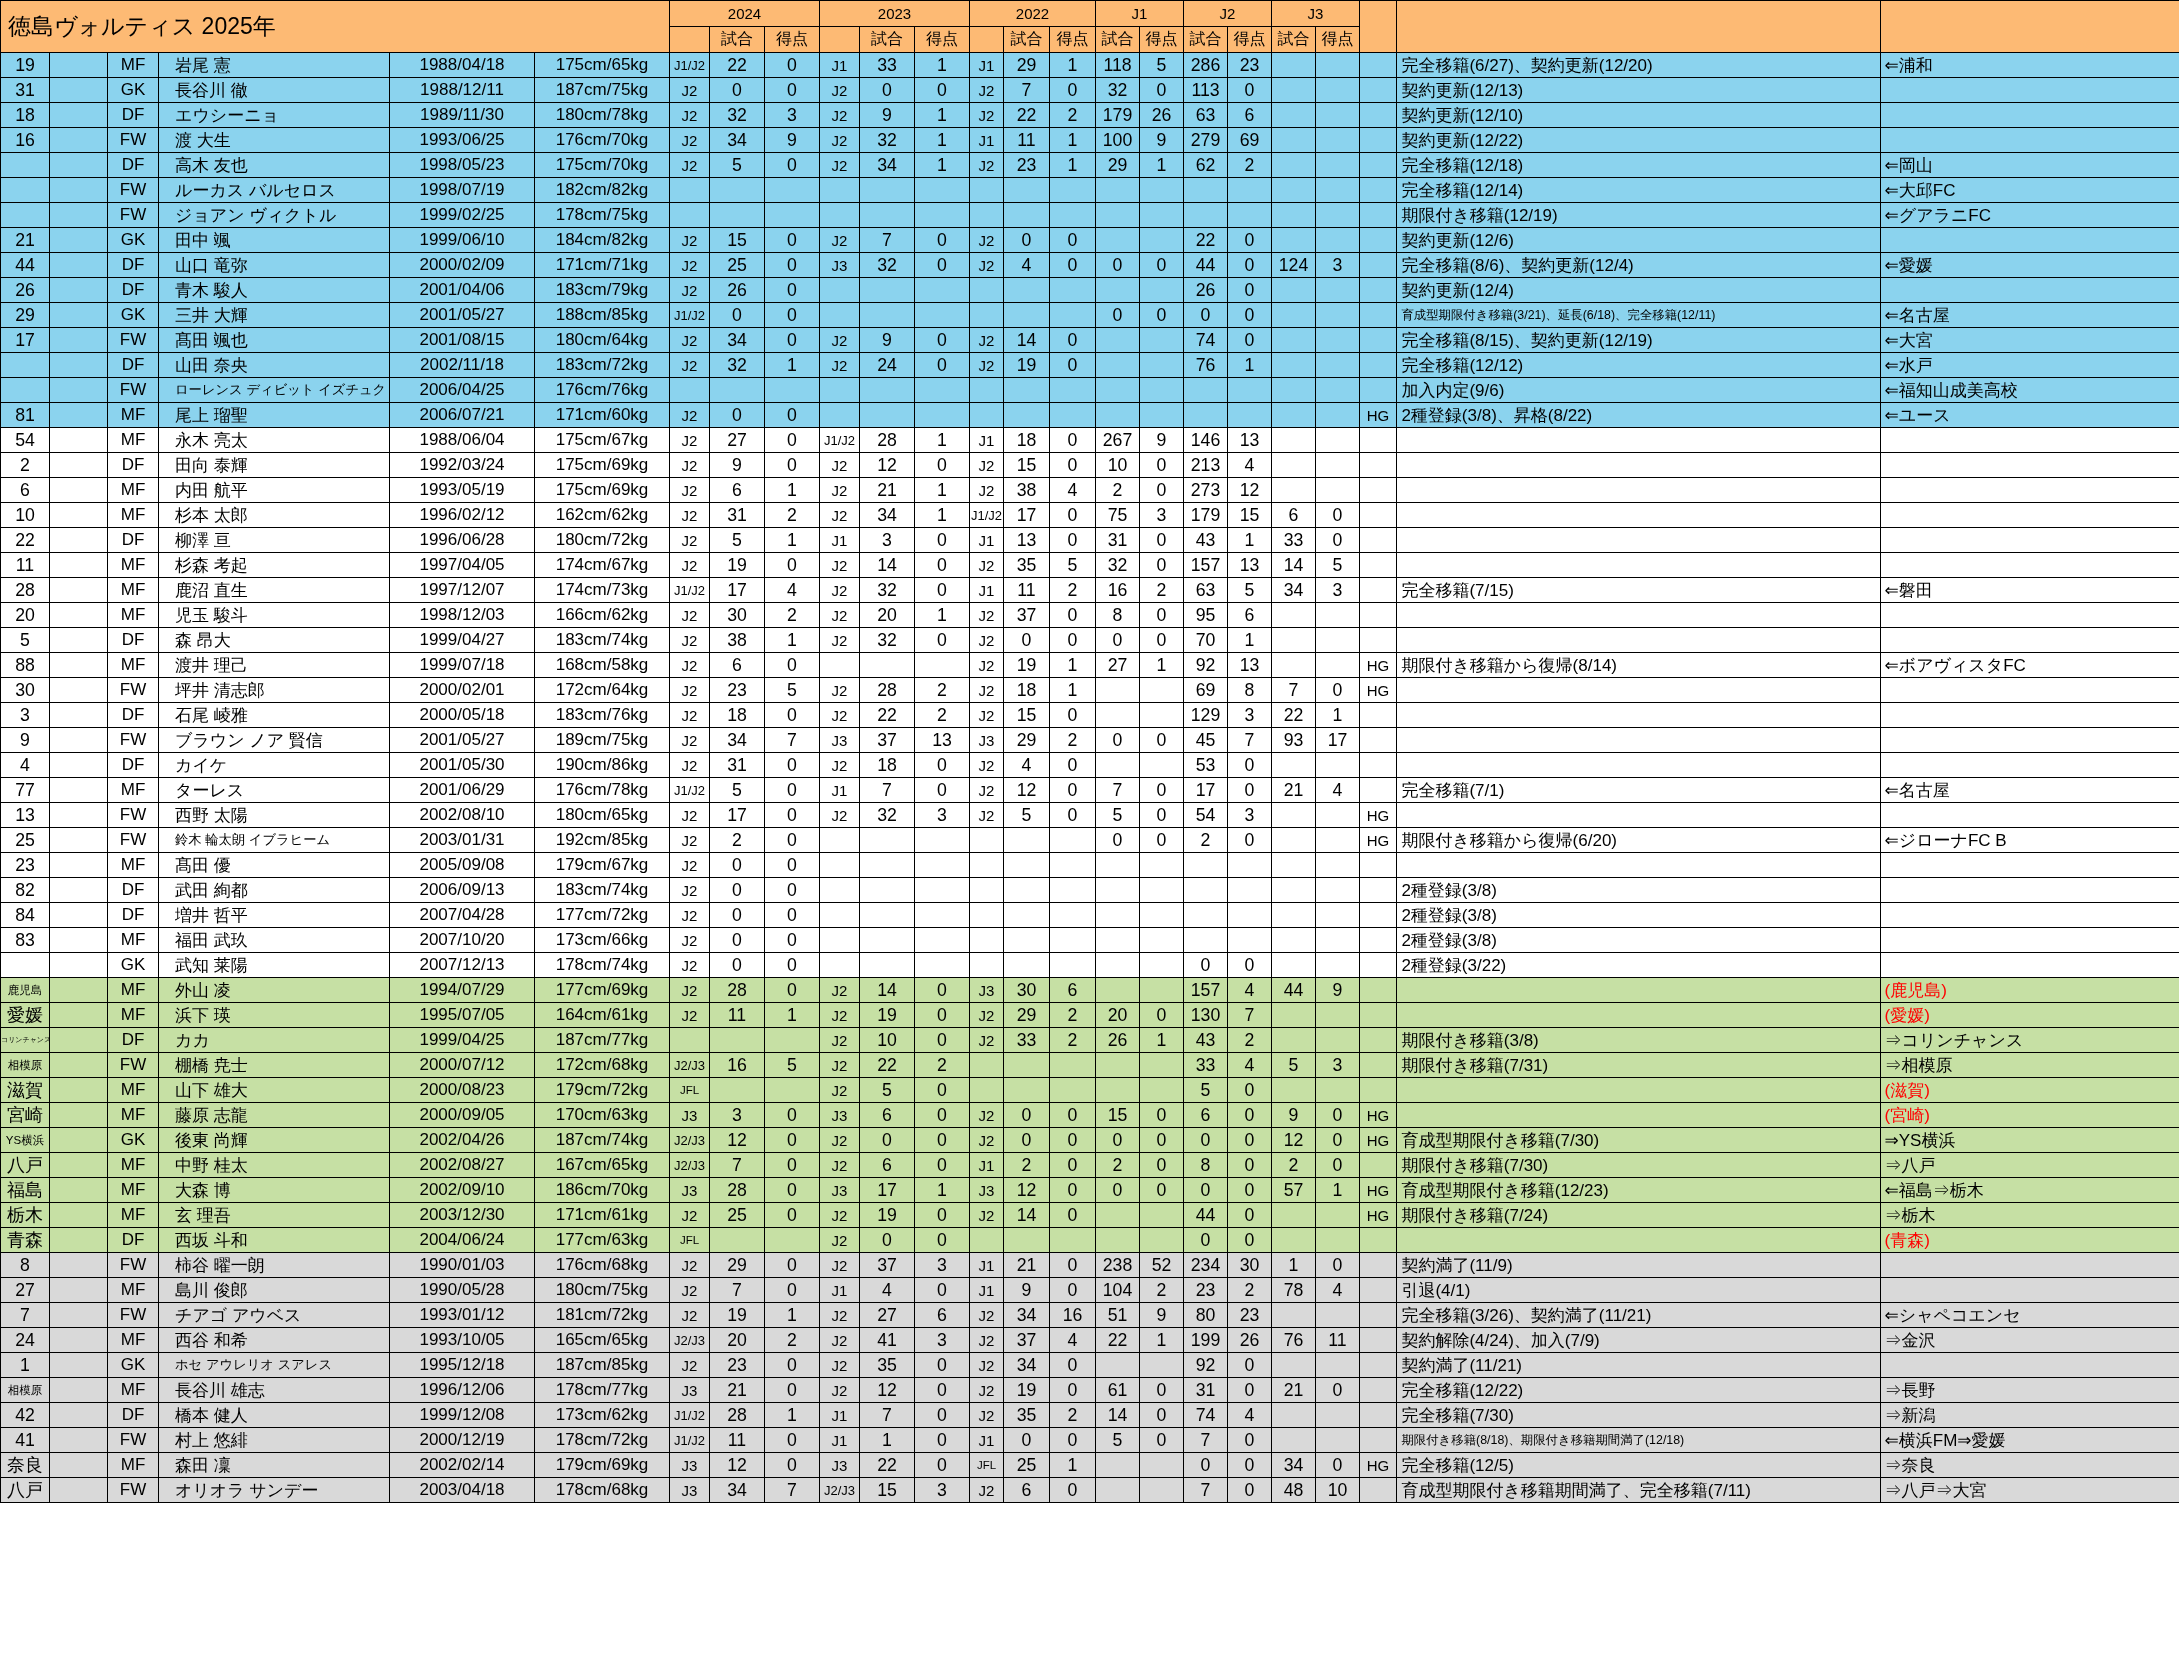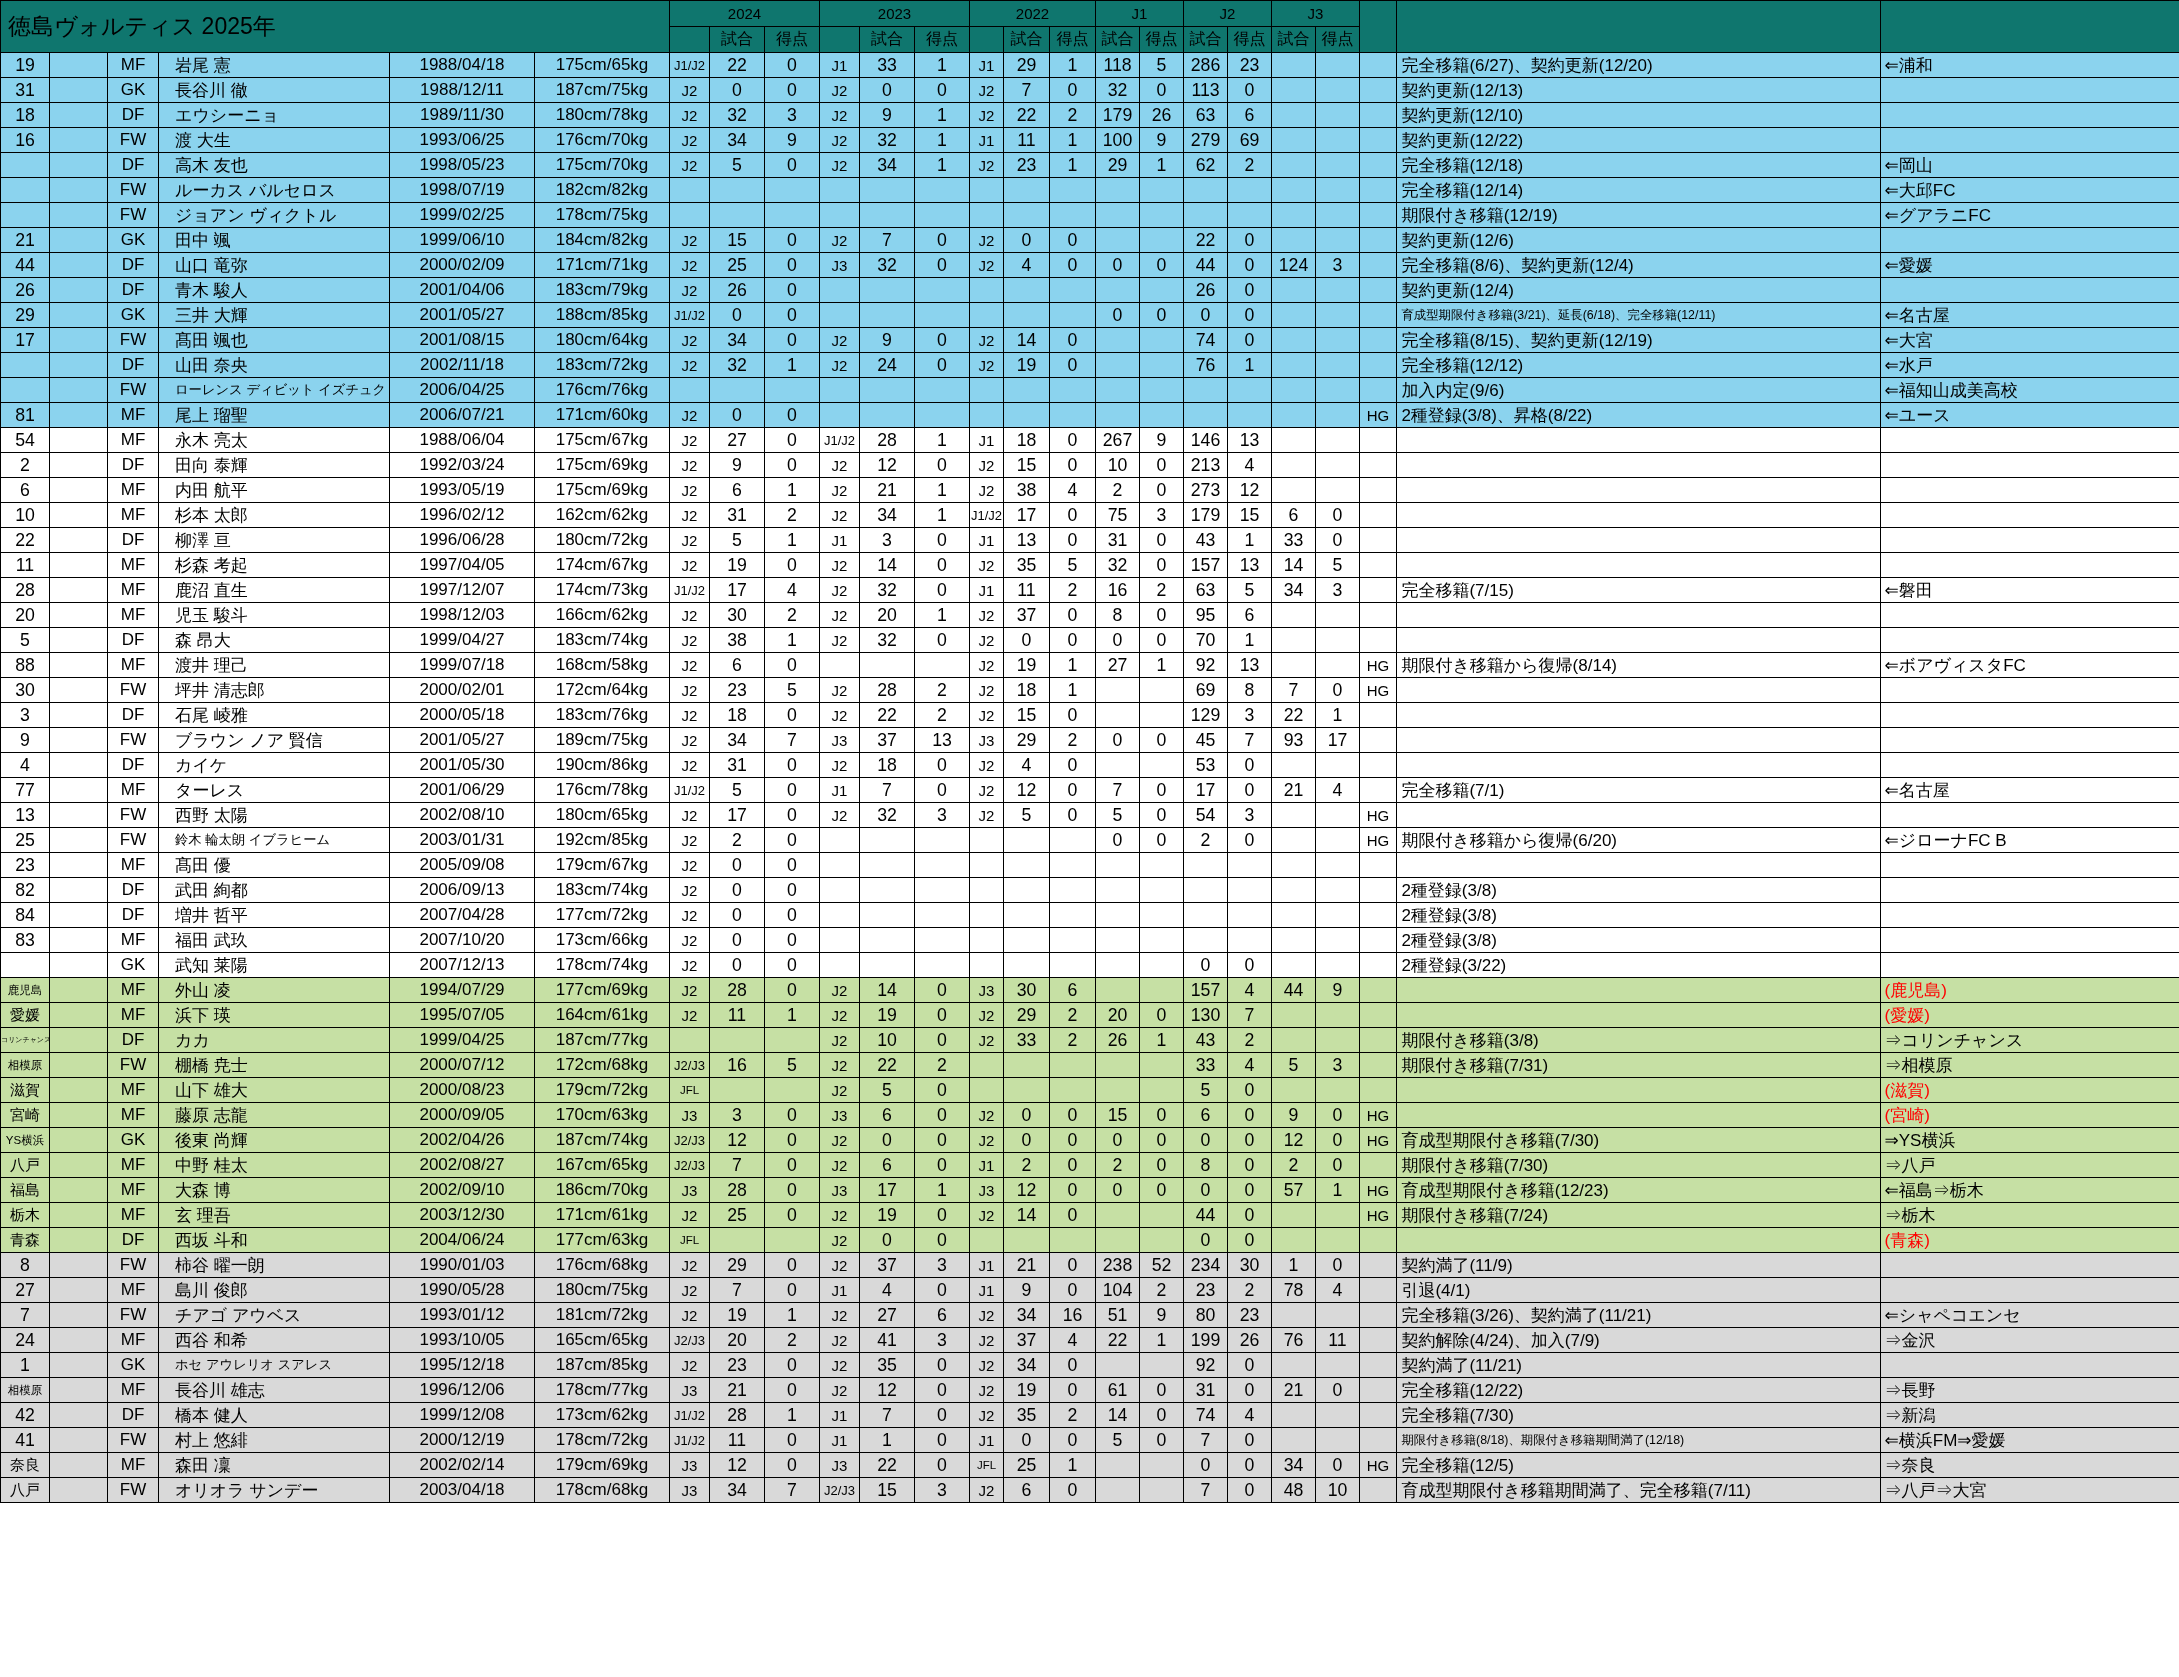--- a/index.html
+++ b/index.html
@@ -1,38 +1,38 @@
 <!DOCTYPE html>
 <html style="font-size:14px"><head>
 <meta charset="utf-8">
 <style>
   html,body{margin:0;padding:0;background:#fff;}
   body{width:2179px;height:1678px;overflow:hidden;font-family:"Liberation Sans",sans-serif;color:#000;}
   table{border-collapse:collapse;table-layout:fixed;width:2179px;border:1.8px solid #000;}
   th,td{border-left:0.9px solid #000;border-right:0.9px solid #000;border-top:1.8px solid #000;border-bottom:1.8px solid #000;
         padding:0 1.8px;overflow:hidden;white-space:nowrap;height:25px;box-sizing:border-box;font-weight:normal;}
-  thead th{background:#0f766e;font-size:16px;text-align:center;vertical-align:middle;}
+  thead th{background:#fdba74;font-size:16px;text-align:center;vertical-align:middle;}
   thead tr{height:26px;}
   .title-cell{text-align:left;font-size:23px;padding-left:7px;}
   .yg{font-size:15px;}
   tbody td{font-size:17.7px;vertical-align:middle;}
   .c-num,.c-pos,.c-birth,.c-hw,.c-lg,.c-m,.c-p,.c-hg{text-align:center;}
   .c-birth,.c-hw{font-size:17px;}
   .c-pos{font-size:17px;}
   .c-name{text-align:left;padding-left:16px;font-size:17px;}
   .c-name.shrink{font-size:13.3px;}
   .c-status{text-align:left;padding-left:4.4px;font-size:17px;margin-left:28px;}
   .c-status.small-status{font-size:12.4px;}
   .c-src{text-align:left;padding-left:3.5px;font-size:17px;}
   .c-src.red{color:#FF0000;}
   .c-lg{font-size:15px;}
   .c-lg.small-lg{font-size:11.5px;}
   .c-lg.tiny-lg{font-size:13px;padding:0;}
   .c-hg{font-size:15px;}
-  .c-num.club2{font-size:15px;}
+  .c-num.club2{font-size:18px;}
   .c-num.club3{font-size:11.5px;padding:0;}
   .c-num.club5{font-size:7px;padding:0;}
   .sec-active-senior td{background:#8BD3EE;}
   .sec-active-other td{background:#FFFFFF;}
   .sec-on-loan td{background:#C6E0A4;}
   .sec-departed td{background:#D9D9D9;}
 </style>
 </head>
 <body>
 

